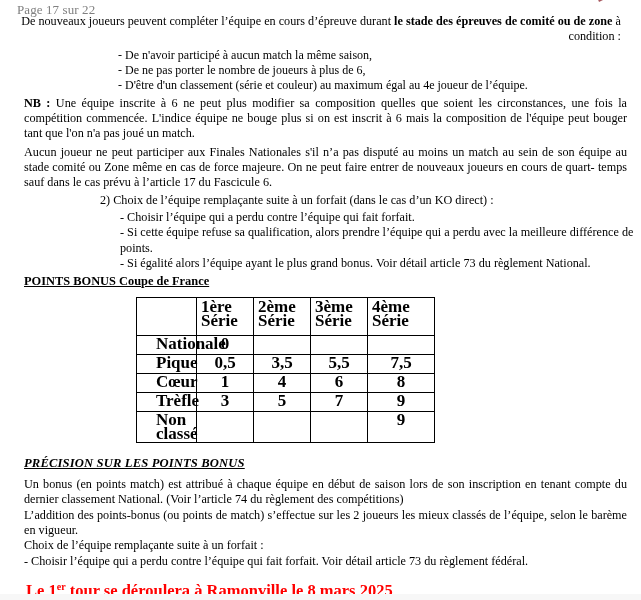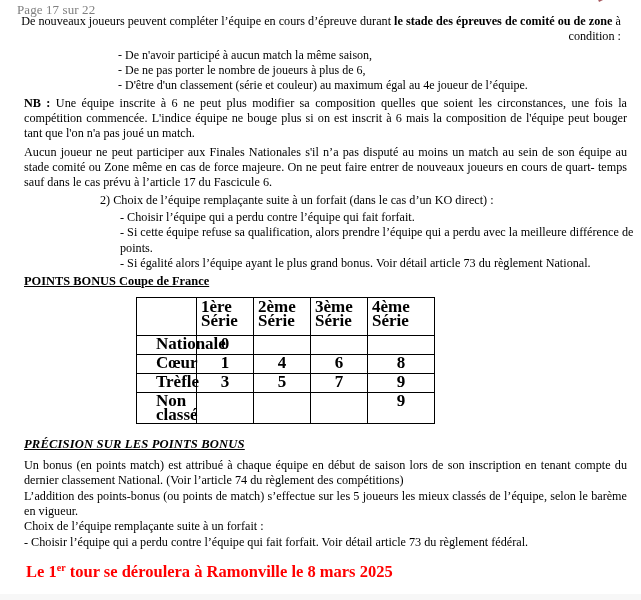--- a/index.html
+++ b/index.html
@@ -234,20 +234,27 @@
       </thead>
       <tbody>
         <tr>
           <td class="rowlabel">Nationale</td>
           <td>0</td>
           <td></td>
           <td></td>
           <td></td>
         </tr>
         <tr>
+          <td class="rowlabel">Pique</td>
+          <td>0,5</td>
+          <td>3,5</td>
+          <td>5,5</td>
+          <td>7,5</td>
+        </tr>
+        <tr>
           <td class="rowlabel">Cœur</td>
           <td>1</td>
           <td>4</td>
           <td>6</td>
           <td>8</td>
         </tr>
         <tr>
           <td class="rowlabel">Trèfle</td>
           <td>3</td>
           <td>5</td>
@@ -265,21 +272,21 @@
     </table>
   </div>
 
   <div class="gap-13"></div>
 
   <p class="pad heading-precision">PRÉCISION SUR LES POINTS BONUS</p>
 
   <div class="gap-6"></div>
 
   <p class="pad">Un bonus (en points match) est attribué à chaque équipe en début de saison lors de son inscription en tenant compte du dernier classement National. (Voir l’article 74 du règlement des compétitions)</p>
-  <p class="pad">L’addition des points-bonus (ou points de match) s’effectue sur les 5 joueurs les mieux classés de l’équipe, selon le barème en vigueur.</p>
+  <p class="pad">L’addition des points-bonus (ou points de match) s’effectue sur les 2 joueurs les mieux classés de l’équipe, selon le barème en vigueur.</p>
   <p class="pad" style="text-align:left">Choix de l’équipe remplaçante suite à un forfait :</p>
   <p class="pad" style="text-align:left">- Choisir l’équipe qui a perdu contre l’équipe qui fait forfait. Voir détail article 73 du règlement fédéral.</p>
 
   <div class="gap-10"></div>
 
   <p class="announce first"><span>Le 1</span><sup>er</sup><span> tour se déroulera à  Ramonville le 8 mars 2025</span></p>
 
 </div>
 
 <div class="bottom-sliver"></div>

